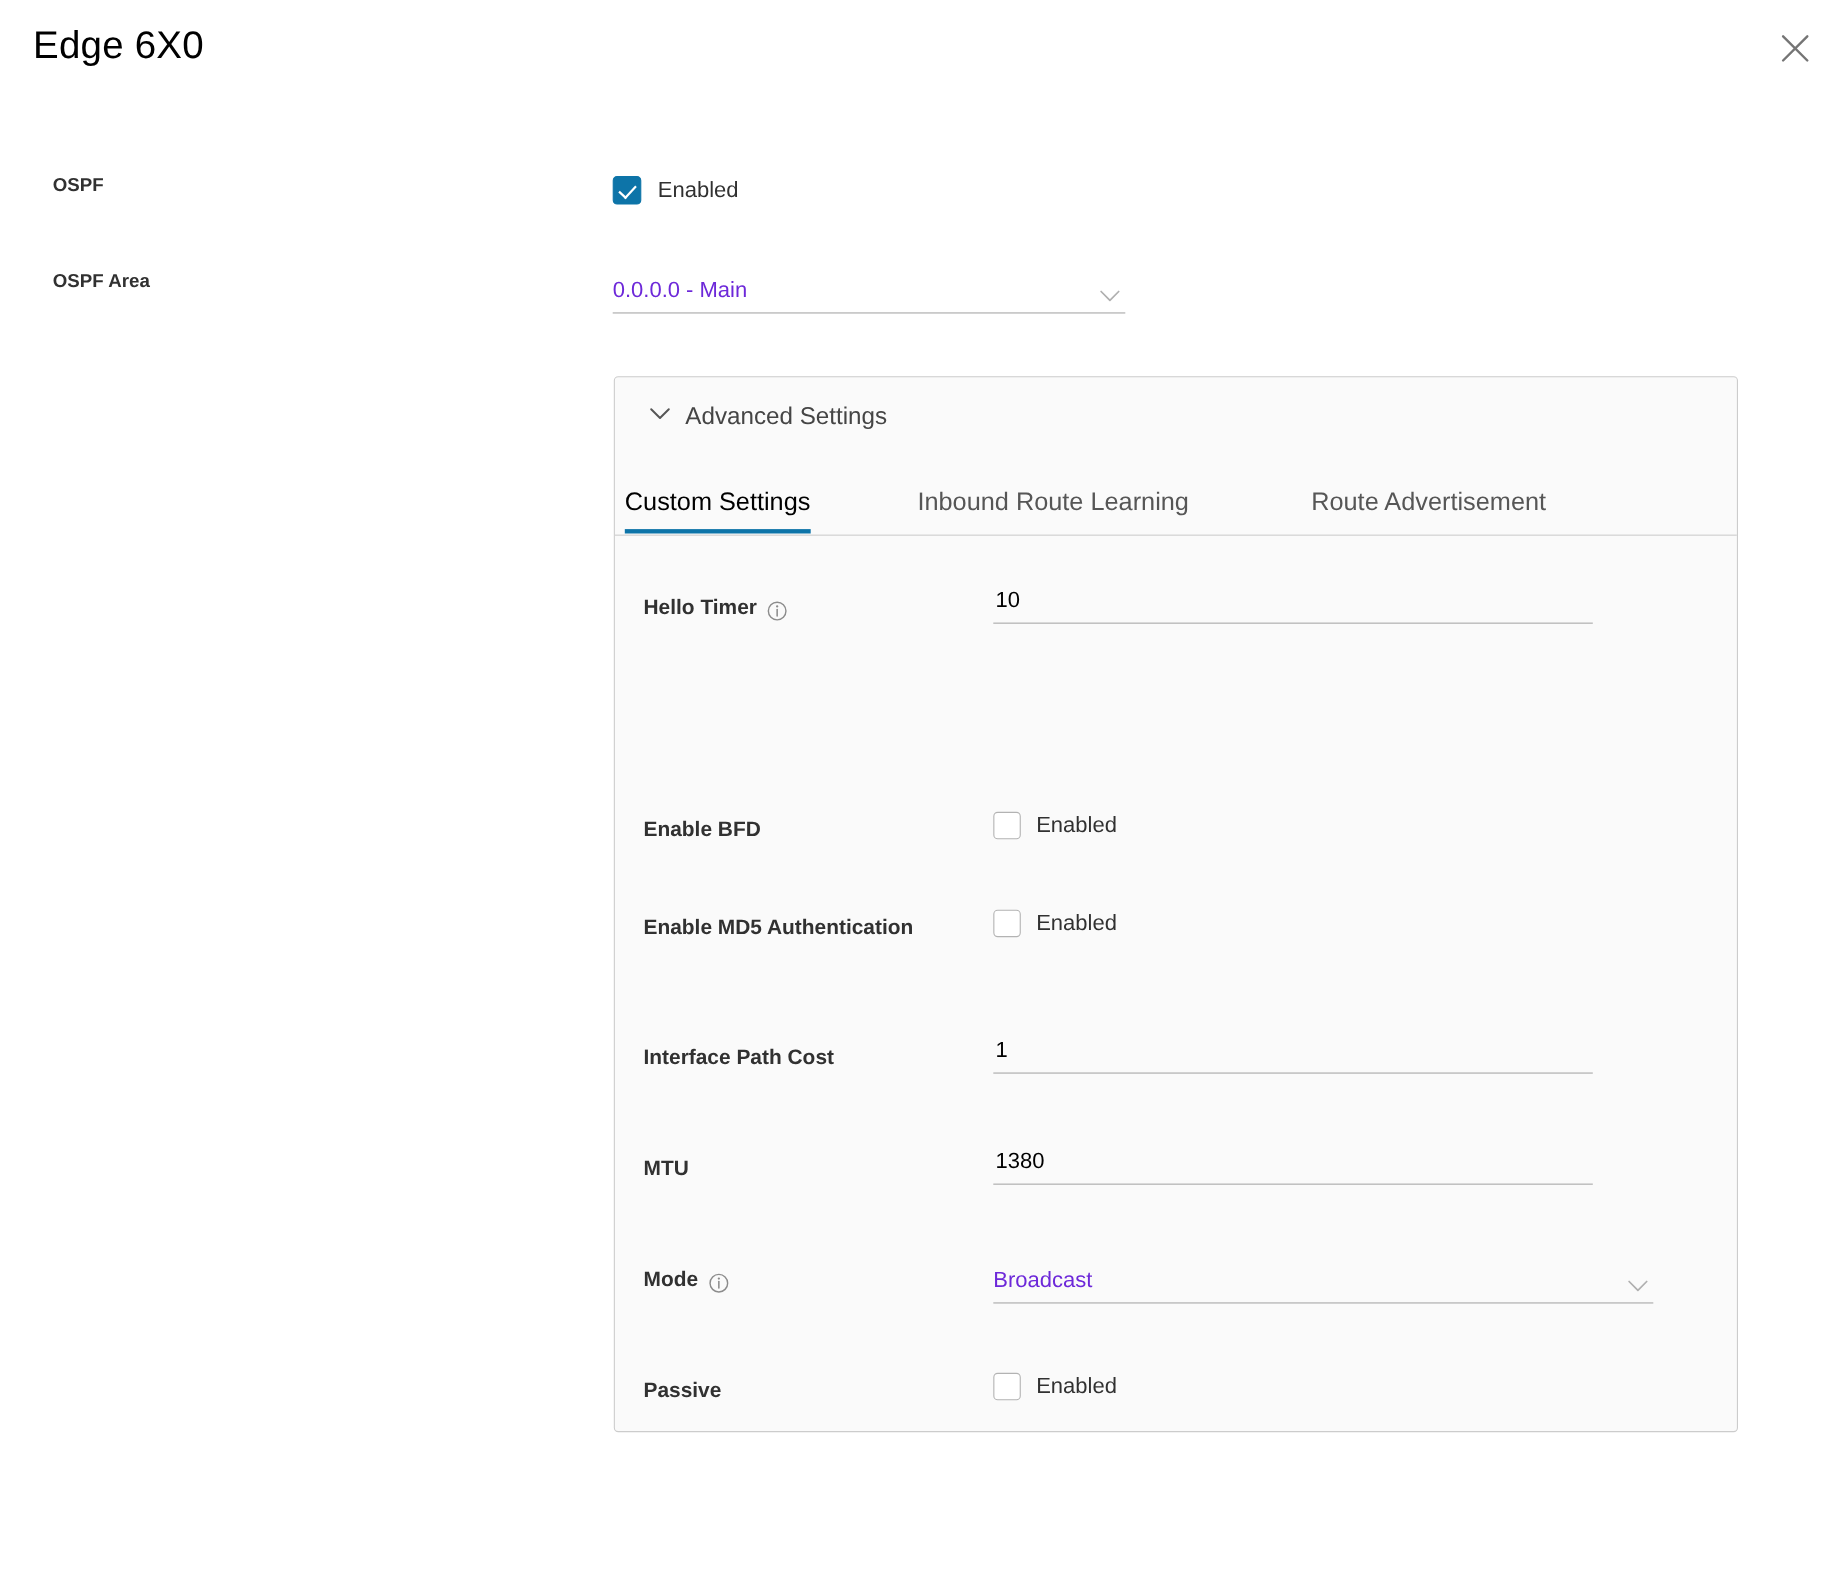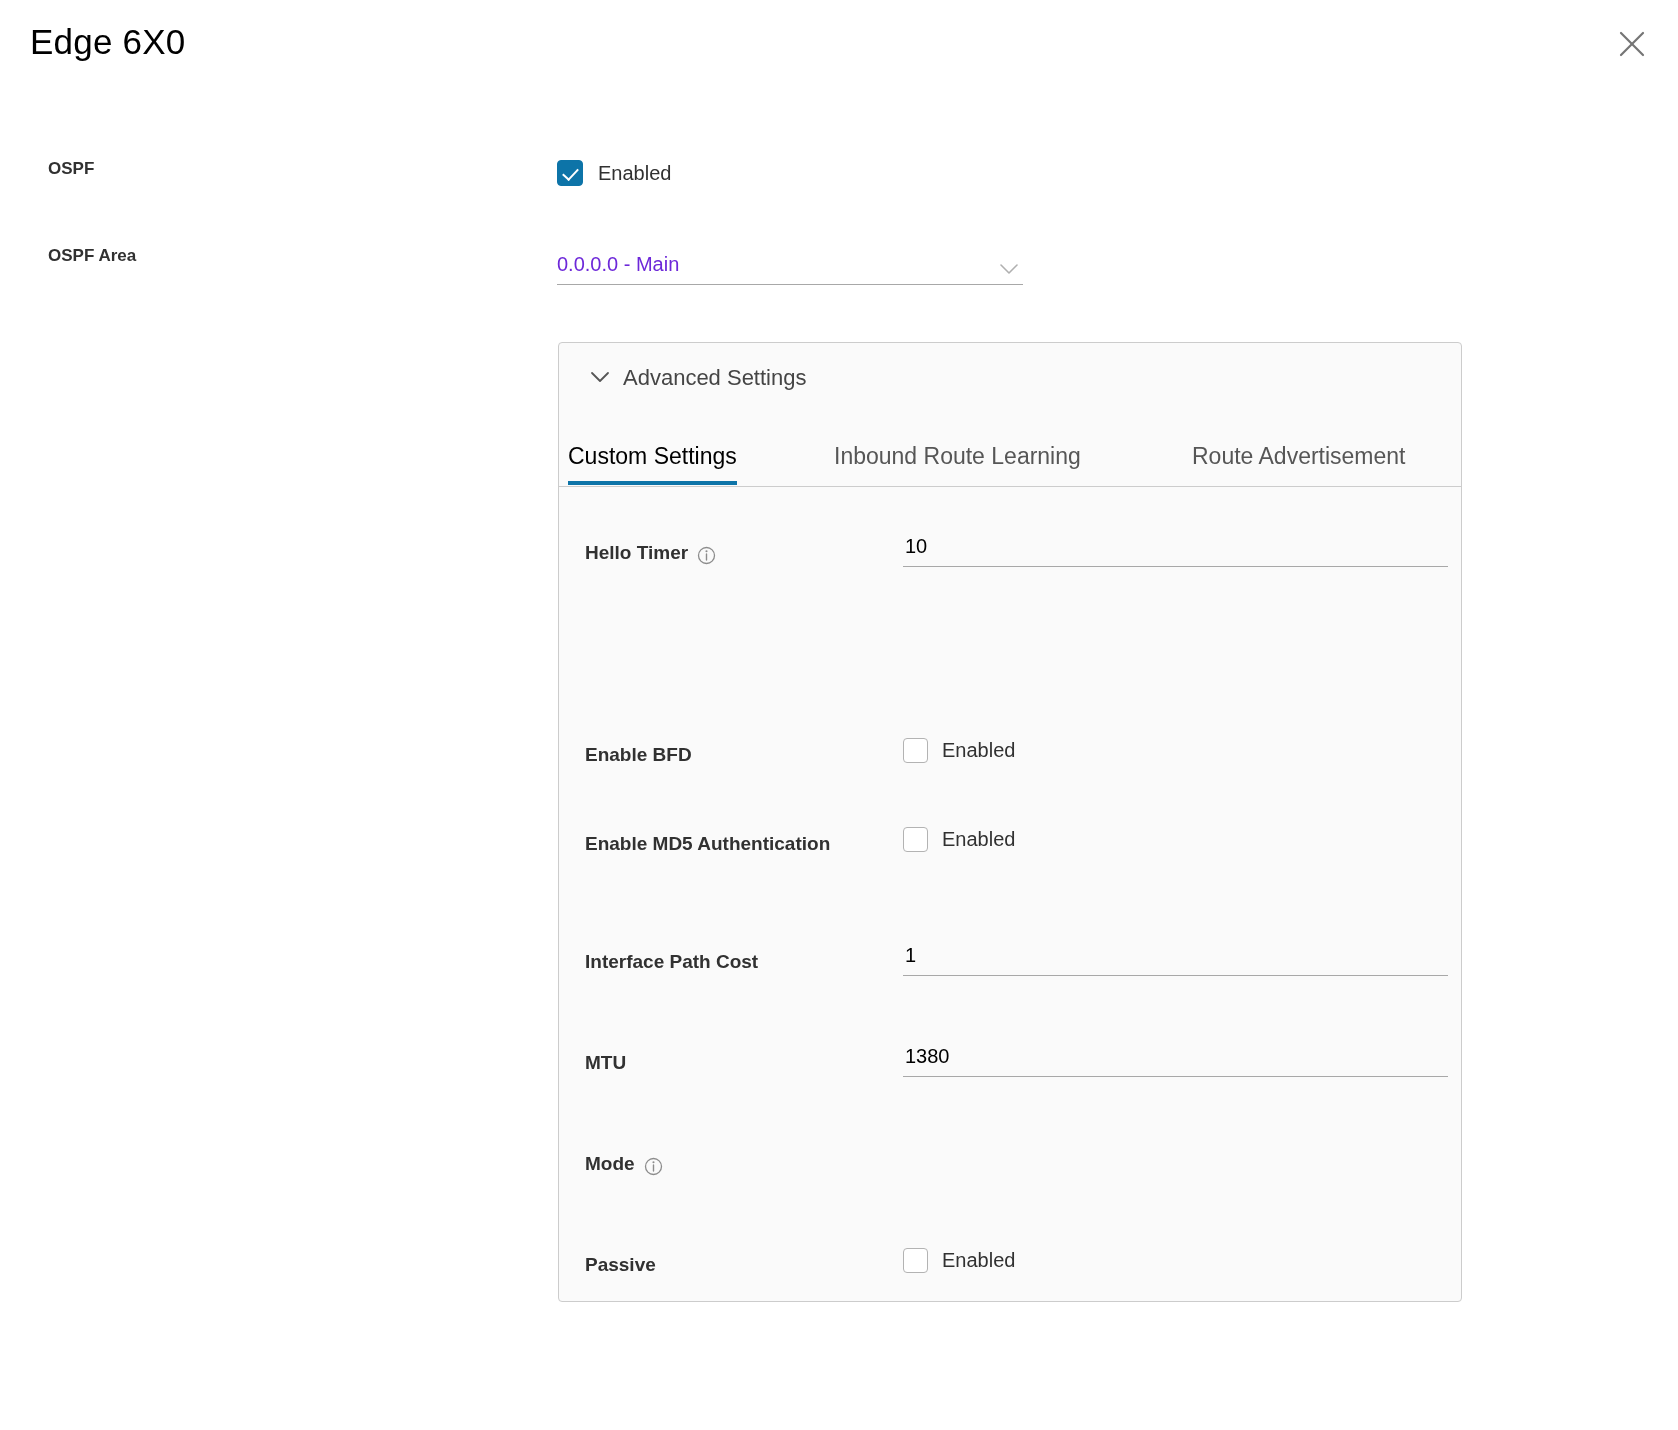--- a/index.html
+++ b/index.html
@@ -135,21 +135,21 @@
     top: 243px;
     width: 466px;
     height: 42px;
   }
 
   
   .adv-panel {
     position: absolute;
     left: 558px;
     top: 342px;
-    width: 904px;
+    width: 1022px;
     height: 960px;
     box-sizing: border-box;
     border: 1px solid #cccccc;
     border-radius: 4px;
     background: #fafafa;
     overflow: hidden;
   }
   .adv-header {
     position: absolute;
     left: 30px;
@@ -379,20 +379,30 @@
     <div class="field-label">
       <span class="lbl-text">Mode</span>
       <span class="info-icon">
         <svg width="19" height="19" viewBox="0 0 19 19" aria-hidden="true">
           <circle cx="9.5" cy="9.5" r="8" fill="none" stroke="#8c8c8c" stroke-width="1.3"></circle>
           <circle cx="9.5" cy="5.3" r="1.05" fill="#8c8c8c"></circle>
           <line x1="9.5" y1="8" x2="9.5" y2="14" stroke="#8c8c8c" stroke-width="1.4" stroke-linecap="round"></line>
         </svg>
       </span>
     </div>
+    <div class="field-control" style="width:600px; top:-6px;">
+      <div class="select-underline">
+        <span class="select-value">Broadcast</span>
+        <span class="chev">
+          <svg width="20" height="14" viewBox="0 0 20 14" aria-hidden="true">
+            <polyline points="2,3 10,11 18,3" fill="none" stroke="#b0b0b0" stroke-width="1.6" stroke-linecap="round" stroke-linejoin="round"></polyline>
+          </svg>
+        </span>
+      </div>
+    </div>
   </div>
 
   <div class="field" id="f-pass">
     <div class="field-label">
       <span class="lbl-text">Passive</span>
     </div>
     <div class="field-control" style="top:-4px;">
       <span class="cbx-inline">
         <span class="cbx unchecked"></span>
         <span class="cbx-label">Enabled</span>

